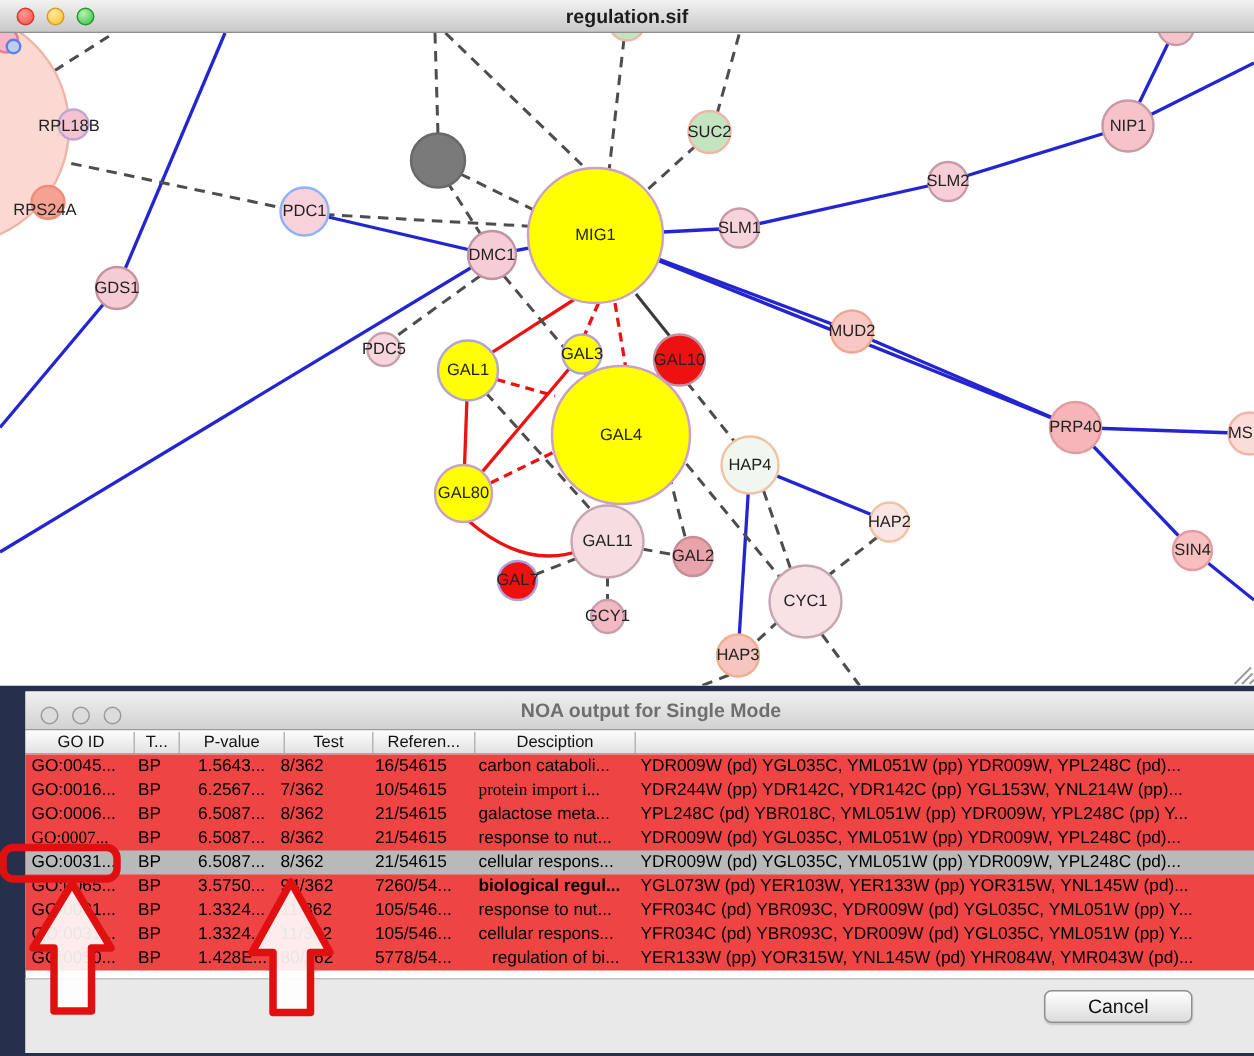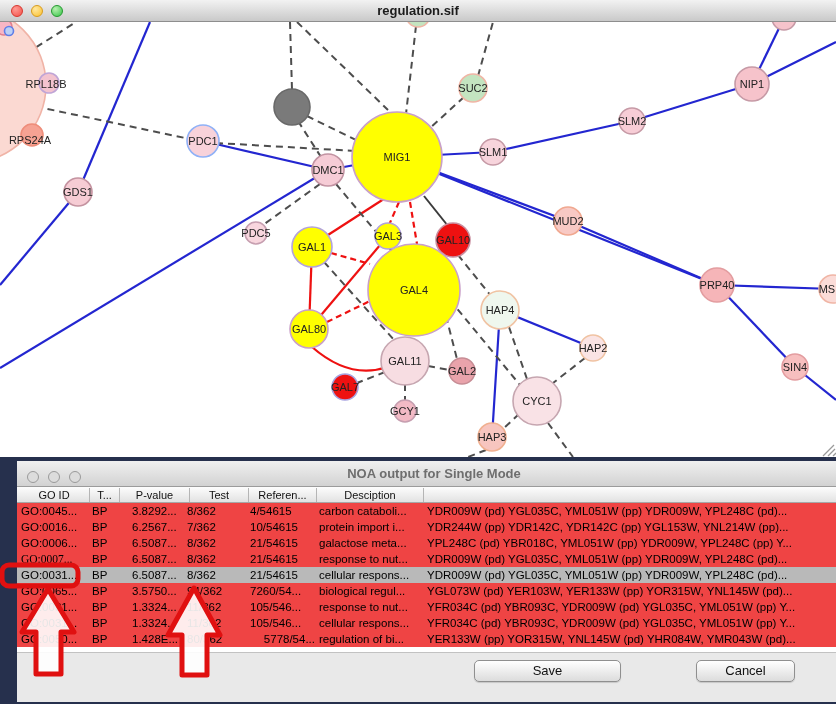--- a/index.html
+++ b/index.html
@@ -210,33 +210,33 @@
         <div class="hcell" style="left: 73px; width: 29px;">T...</div>
         <div class="hcell" style="left: 103px; width: 69px;">P-value</div>
         <div class="hcell" style="left: 173px; width: 58px;">Test</div>
         <div class="hcell" style="left: 232px; width: 67px; text-align: center;">Referen...</div>
         <div class="hcell" style="left: 300px; width: 106px;">Desciption</div>
       </div>
     <div class="tbl-body" id="tbl-body">
         <div class="trow">
           <div class="tcell" style="left: 4px; width: 67px;">GO:0045...</div>
           <div class="tcell" style="left: 75px; width: 26px;">BP</div>
-          <div class="tcell" style="left: 115px; width: 56px;">3.8292...</div>
+          <div class="tcell" style="left: 115px; width: 56px;">1.5643...</div>
           <div class="tcell" style="left: 170px; width: 60px;">8/362</div>
-          <div class="tcell" style="left: 233px; width: 65px;">4/54615</div>
+          <div class="tcell" style="left: 233px; width: 65px;">16/54615</div>
           <div class="tcell" style="left: 302px; width: 103px;">carbon cataboli...</div>
           <div class="tcell" style="left: 410px; width: 415px;">YDR009W (pd) YGL035C, YML051W (pp) YDR009W, YPL248C (pd)...</div>
         </div>
         <div class="trow">
           <div class="tcell" style="left: 4px; width: 67px;">GO:0016...</div>
           <div class="tcell" style="left: 75px; width: 26px;">BP</div>
           <div class="tcell" style="left: 115px; width: 56px;">6.2567...</div>
           <div class="tcell" style="left: 170px; width: 60px;">7/362</div>
           <div class="tcell" style="left: 233px; width: 65px;">10/54615</div>
-          <div class="tcell" style="left: 302px; width: 103px;">protein import i...</div>
+          <div class="tcell" style="left: 302px; width: 103px; font-family: Liberation Serif, serif;">protein import i...</div>
           <div class="tcell" style="left: 410px; width: 415px;">YDR244W (pp) YDR142C, YDR142C (pp) YGL153W, YNL214W (pp)...</div>
         </div>
         <div class="trow">
           <div class="tcell" style="left: 4px; width: 67px;">GO:0006...</div>
           <div class="tcell" style="left: 75px; width: 26px;">BP</div>
           <div class="tcell" style="left: 115px; width: 56px;">6.5087...</div>
           <div class="tcell" style="left: 170px; width: 60px;">8/362</div>
           <div class="tcell" style="left: 233px; width: 65px;">21/54615</div>
           <div class="tcell" style="left: 302px; width: 103px;">galactose meta...</div>
           <div class="tcell" style="left: 410px; width: 415px;">YPL248C (pd) YBR018C, YML051W (pp) YDR009W, YPL248C (pp) Y...</div>
@@ -258,21 +258,21 @@
           <div class="tcell" style="left: 233px; width: 65px;">21/54615</div>
           <div class="tcell" style="left: 302px; width: 103px;">cellular respons...</div>
           <div class="tcell" style="left: 410px; width: 415px;">YDR009W (pd) YGL035C, YML051W (pp) YDR009W, YPL248C (pd)...</div>
         </div>
         <div class="trow">
           <div class="tcell" style="left: 4px; width: 67px;">GO:0065...</div>
           <div class="tcell" style="left: 75px; width: 26px;">BP</div>
           <div class="tcell" style="left: 115px; width: 56px;">3.5750...</div>
           <div class="tcell" style="left: 170px; width: 60px;">94/362</div>
           <div class="tcell" style="left: 233px; width: 65px;">7260/54...</div>
-          <div class="tcell" style="left: 302px; width: 103px;">biological regul...</div>
+          <div class="tcell" style="left: 302px; width: 103px; font-weight: bold;">biological regul...</div>
           <div class="tcell" style="left: 410px; width: 415px;">YGL073W (pd) YER103W, YER133W (pp) YOR315W, YNL145W (pd)...</div>
         </div>
         <div class="trow">
           <div class="tcell" style="left: 4px; width: 67px;">GO:0031...</div>
           <div class="tcell" style="left: 75px; width: 26px;">BP</div>
           <div class="tcell" style="left: 115px; width: 56px;">1.3324...</div>
           <div class="tcell" style="left: 170px; width: 60px;">11/362</div>
           <div class="tcell" style="left: 233px; width: 65px;">105/546...</div>
           <div class="tcell" style="left: 302px; width: 103px;">response to nut...</div>
           <div class="tcell" style="left: 410px; width: 415px;">YFR034C (pd) YBR093C, YDR009W (pd) YGL035C, YML051W (pp) Y...</div>
@@ -284,30 +284,29 @@
           <div class="tcell" style="left: 170px; width: 60px;">11/362</div>
           <div class="tcell" style="left: 233px; width: 65px;">105/546...</div>
           <div class="tcell" style="left: 302px; width: 103px;">cellular respons...</div>
           <div class="tcell" style="left: 410px; width: 415px;">YFR034C (pd) YBR093C, YDR009W (pd) YGL035C, YML051W (pp) Y...</div>
         </div>
         <div class="trow">
           <div class="tcell" style="left: 4px; width: 67px;">GO:0050...</div>
           <div class="tcell" style="left: 75px; width: 26px;">BP</div>
           <div class="tcell" style="left: 115px; width: 56px;">1.428E...</div>
           <div class="tcell" style="left: 170px; width: 60px;">80/362</div>
-          <div class="tcell" style="left: 233px; width: 65px; text-align: right;">5778/54...</div>
-          <div class="tcell" style="left: 302px; width: 103px;">regulation of bi...</div>
+          <div class="tcell" style="left: 233px; width: 65px;">5778/54...</div>
+          <div class="tcell" style="left: 302px; width: 103px; text-align: center;">regulation of bi...</div>
           <div class="tcell" style="left: 410px; width: 415px;">YER133W (pp) YOR315W, YNL145W (pd) YHR084W, YMR043W (pd)...</div>
         </div>
       </div>
     <div class="vsb">
       <div class="vsb-thumb"></div>
     </div>
     <div class="noa-footer">
-      <div class="btn btn-save">Save</div>
       <div class="btn btn-cancel">Cancel</div>
     </div>
   </div>
 
   <svg id="anno-svg">
       <rect x="2" y="565" width="76" height="21" rx="7" class="anno"></rect>
       <polygon points="48,589 74,632 61,632 61,674 36,674 36,632 22,632" class="anno-arrow"></polygon>
       <polygon points="194,588 220,635 207,635 207,675 182,675 182,635 168,635" class="anno-arrow"></polygon>
     </svg>
 </div>

